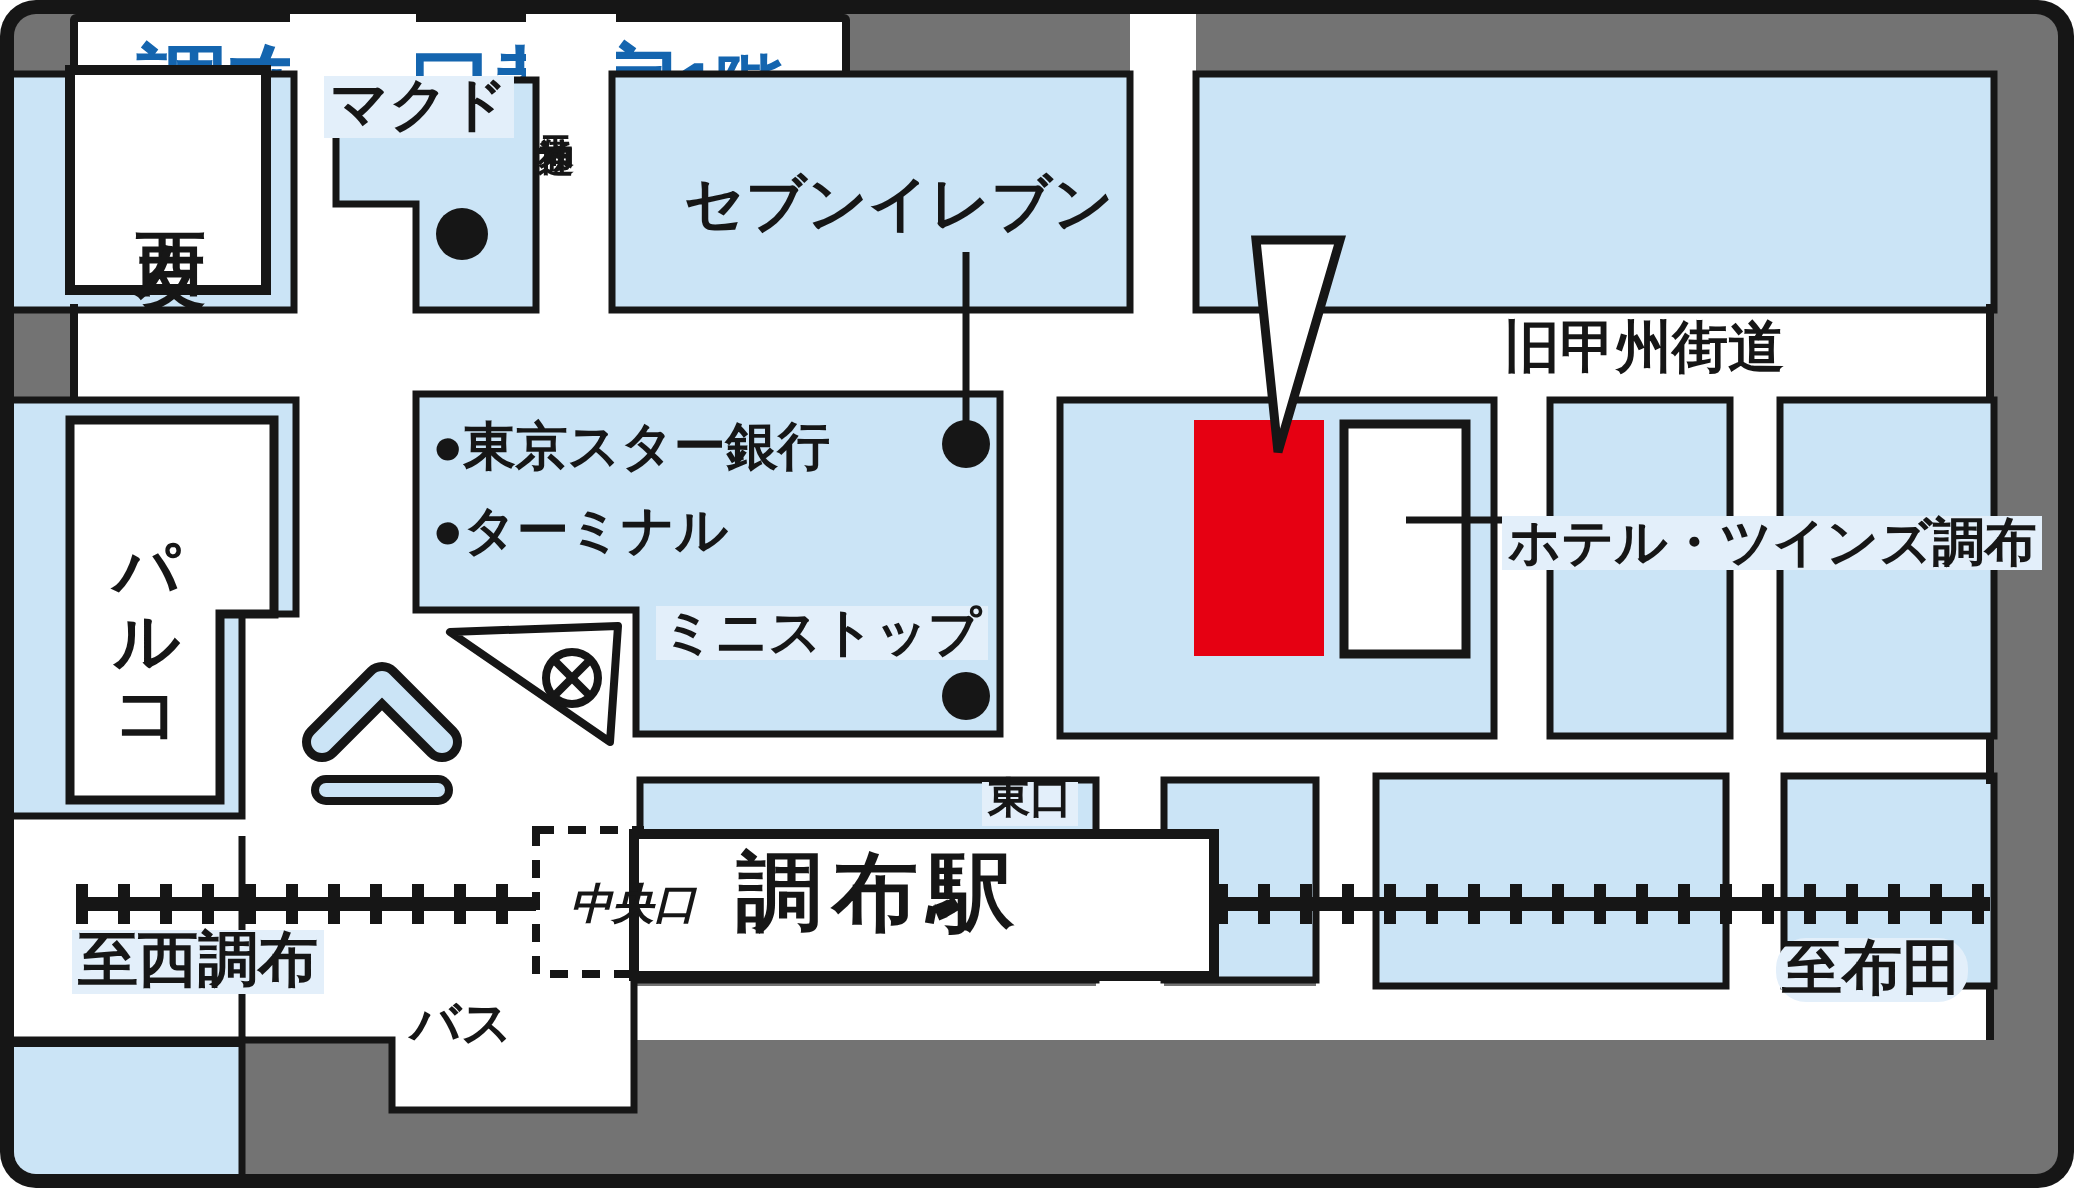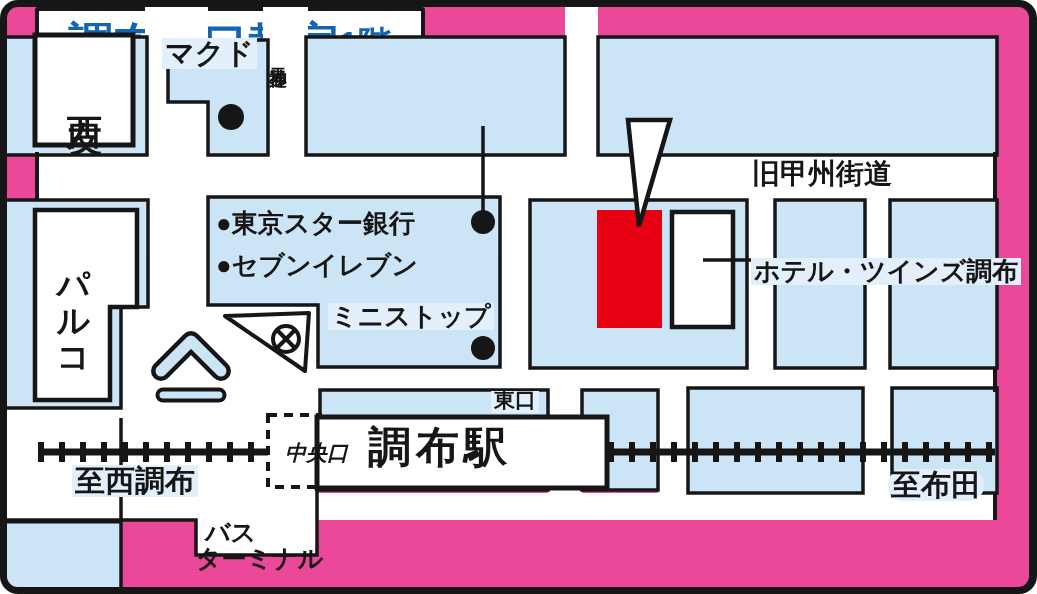--- a/index.html
+++ b/index.html
@@ -1,18 +1,18 @@
 <!DOCTYPE html>
 <html><head>
 <meta charset="utf-8">
 <style>
   html,body{margin:0;padding:0;background:#ffffff;}
   #stage{position:relative;width:1037px;height:594px;font-family:"Liberation Sans","DejaVu Sans",sans-serif;}
   .map-frame{position:absolute;inset:0;background:#161616;border-radius:18px;}
-  .map-inner{position:absolute;left:7px;top:7px;right:8px;bottom:7px;background:#ec4899;border-radius:11px;overflow:hidden;padding-left:28px;}
+  .map-inner{position:absolute;left:7px;top:7px;right:8px;bottom:7px;background:#737373;border-radius:11px;overflow:hidden;padding-left:28px;}
   .geo{position:absolute;left:0;top:0;width:1022px;height:580px;z-index:1;}
   .lbl{position:absolute;z-index:3;font-weight:bold;color:#161616;white-space:nowrap;line-height:1.05;}
   .hl{background:#e3effa;padding:0 3px;}
   .vert{writing-mode:vertical-rl;text-orientation:upright;}
   
   .seiyu{left:28px;top:32px;width:98px;height:110px;display:flex;align-items:center;justify-content:center;font-size:35px;letter-spacing:5px;}
   .mcd{left:155px;top:31px;font-size:29px;line-height:31px;}
   .tenjin{left:261px;top:46px;font-size:18px;letter-spacing:1px;}
   .seven{left:335px;top:80px;font-size:30px;}
   .bubble{left:603px;top:46px;width:382px;height:66px;background:#ffffff;border:4px solid #161616;border-radius:3px;display:flex;align-items:center;justify-content:center;z-index:4;}
@@ -20,24 +20,24 @@
   .bubble .t2{font-size:34px;font-weight:bold;color:#1465af;margin-left:1px;}
   .koshu{left:745px;top:152px;font-size:28px;}
   .bank1{left:209px;top:203px;font-size:26px;}
   .bank2{left:209px;top:245px;font-size:26px;}
   .ministop{left:321px;top:296px;font-size:26px;text-align:center;}
   .hotel{left:744px;top:251px;font-size:26px;}
   .parco{left:31px;top:218px;width:70px;height:165px;display:flex;align-items:center;justify-content:center;font-size:33px;letter-spacing:3px;}
   .higashi{left:484px;top:384px;font-size:21px;font-family:Liberation Mono, monospace;}
   .chuo{left:278px;top:435px;font-size:21px;font-style:italic;}
   .station-name{left:361px;top:418px;font-size:43px;letter-spacing:5px;text-align:right;}
-  .nishichofu{left:29px;top:458px;font-size:30px;margin-left:36px;}
+  .nishichofu{left:29px;top:458px;font-size:30px;}
   .fuda{left:881px;top:462px;font-size:30px;border-radius:15px;}
   .bus{left:189px;top:492px;font-size:25px;line-height:26px;}
-  .bus .ind{padding-left:9px;margin-top:20px;}
+  .bus .ind{padding-left:9px;}
 </style>
 </head>
 <body>
 
 <div id="stage">
   <div class="map-frame">
     <div class="map-inner">
 
       <svg class="geo" viewBox="7 7 1022 580">
 
@@ -123,44 +123,44 @@
       </svg>
 
       <div class="lbl seiyu vert">西友</div>
 
       <div class="lbl mcd hl">
         <div>マクド</div>
       </div>
 
       <div class="lbl tenjin vert">天神通り</div>
 
+      <div class="lbl seven">セブンイレブン</div>
 
       <div class="bubble">
         <span class="t1">調布北口教室</span>
           <span class="t2">1階</span>
       </div>
 
       <div class="lbl bank1">●東京スター銀行</div>
 
       <div class="lbl koshu">旧甲州街道</div>
-      <div class="lbl bank2">●セブンイレブン</div>
+      <div class="lbl bank2">●ターミナル</div>
 
       <div class="lbl ministop hl">ミニストップ</div>
 
       <div class="lbl hotel hl">ホテル・ツインズ調布</div>
 
       <div class="lbl parco vert">パルコ</div>
 
       <div class="lbl higashi hl">東口</div>
       <div class="lbl chuo">中央口</div>
       <div class="lbl station-name">調布駅</div>
 
       <div class="lbl nishichofu hl">至西調布</div>
       <div class="lbl fuda hl">至布田</div>
 
       <div class="lbl bus">
         <div class="ind">バス</div>
-        <div>ターミナル</div>
       </div>
 
     </div>
   </div>
 </div>
 
 </body></html>

